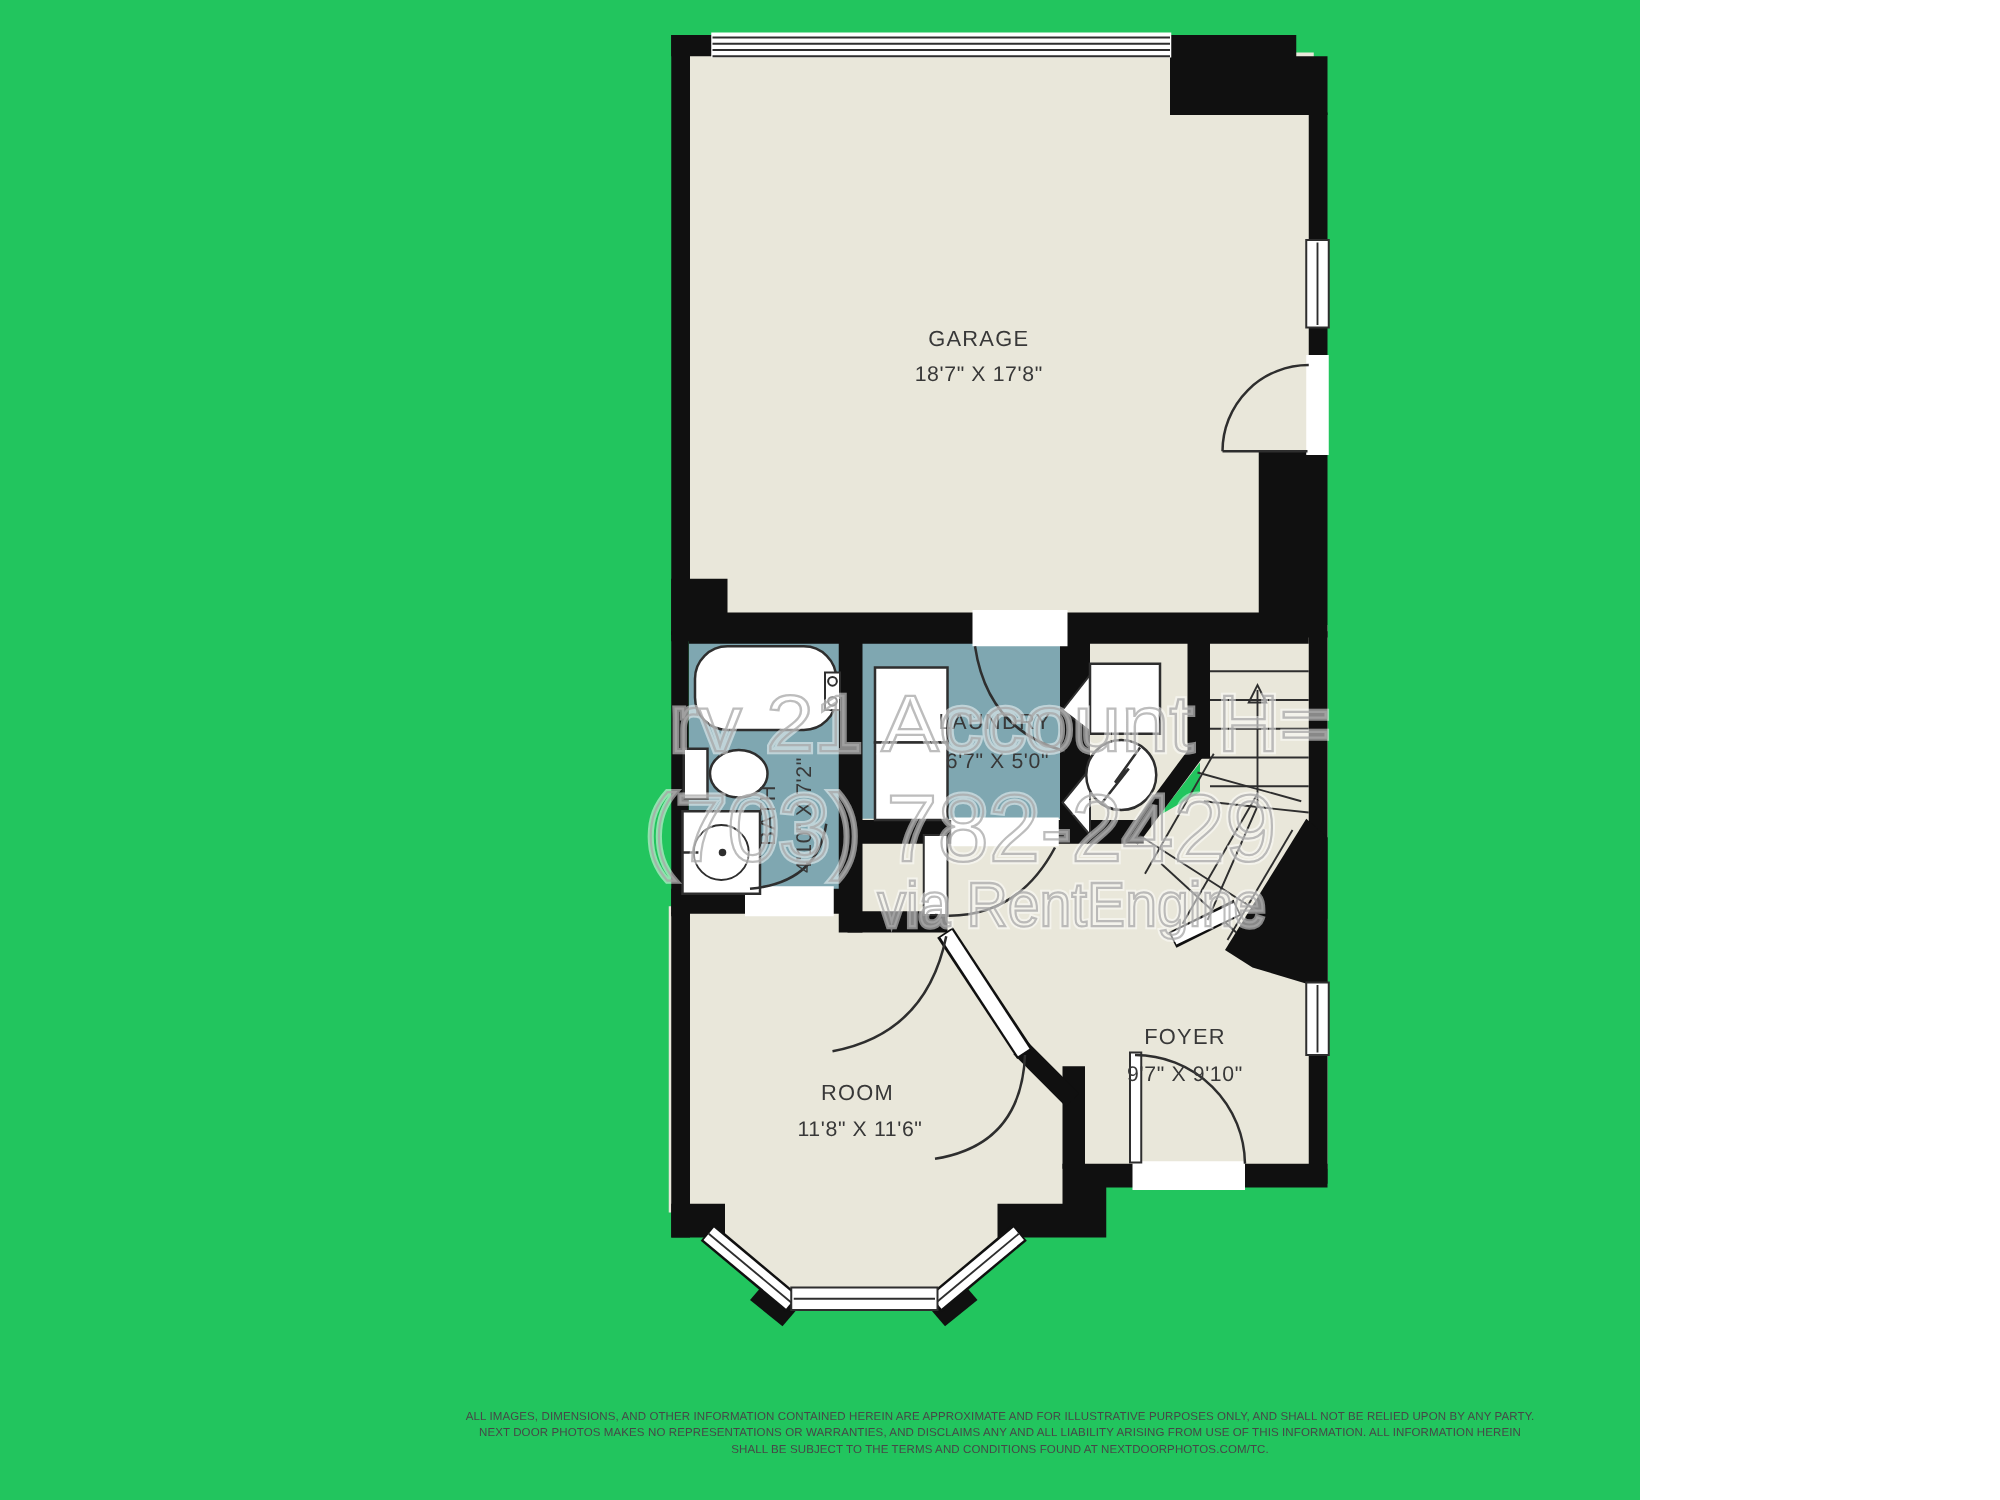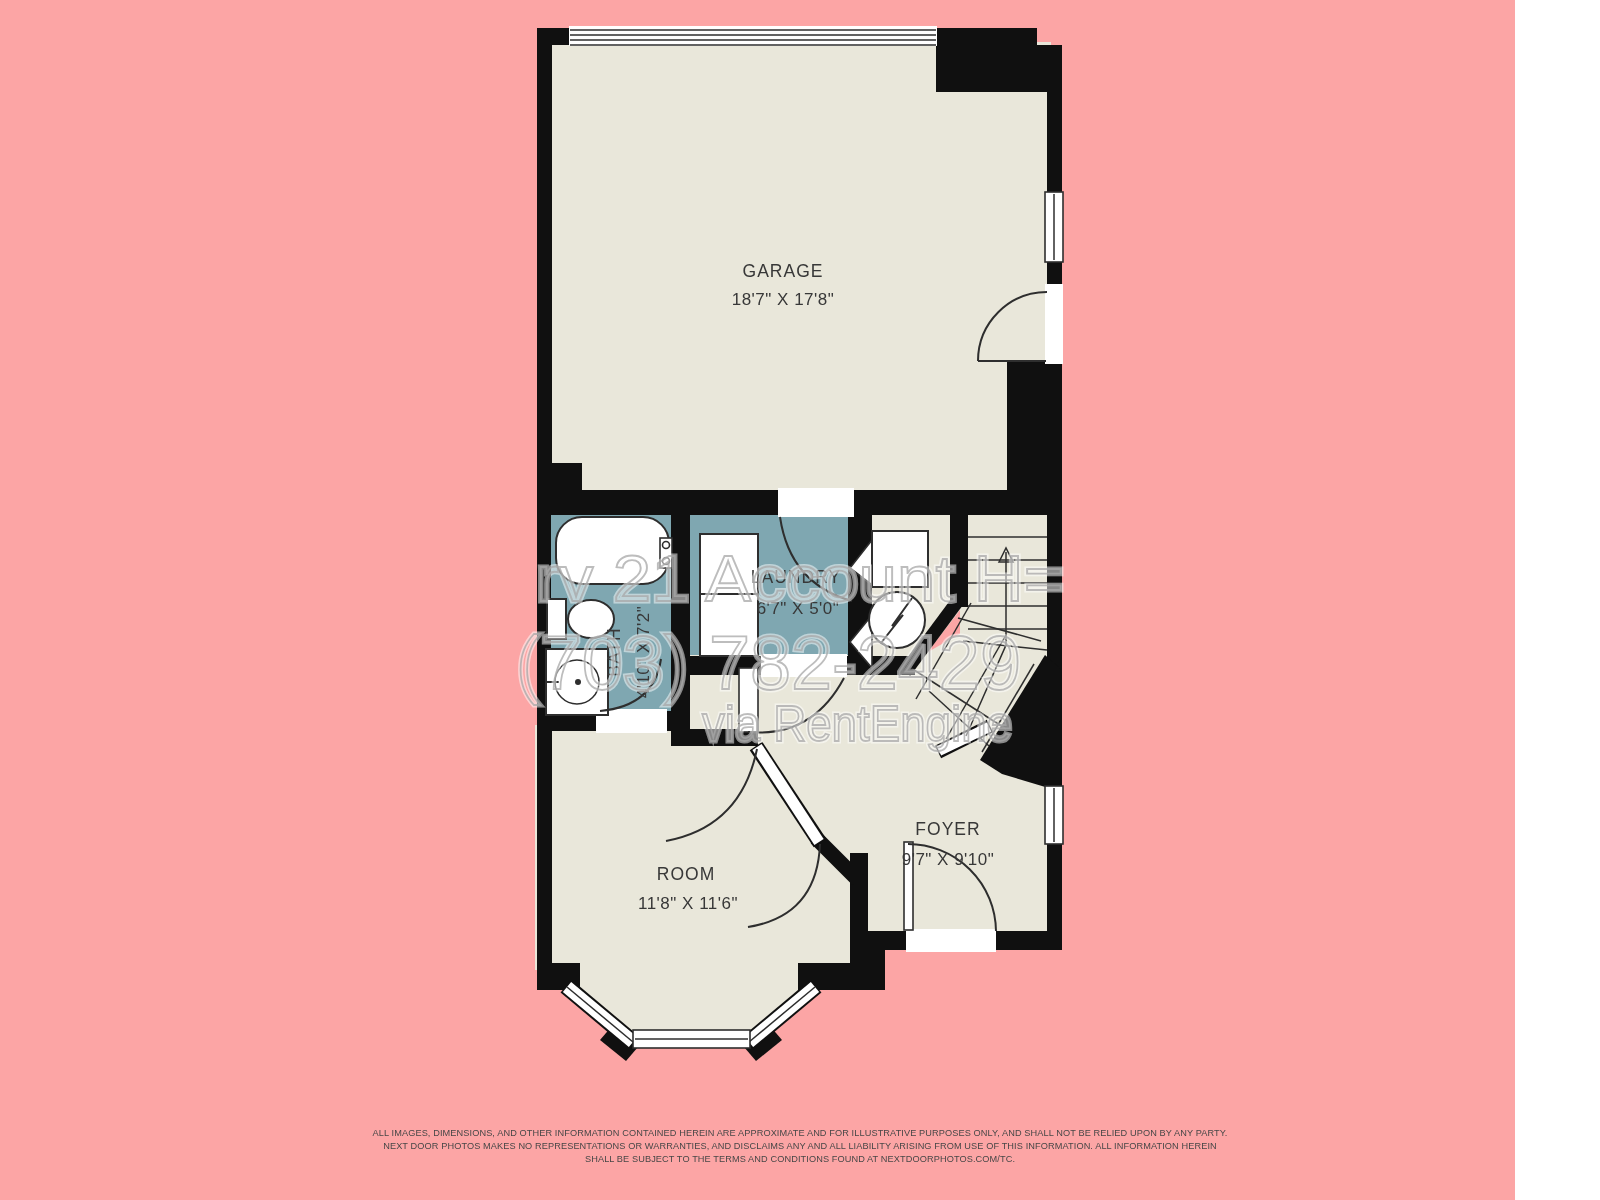--- a/index.html
+++ b/index.html
@@ -1,16 +1,16 @@
 <!DOCTYPE html>
 <html><head>
 <meta charset="utf-8">
 <style>
   html,body{margin:0;padding:0;background:#ffffff;width:1600px;height:1200px;overflow:hidden;}
-  #stage{position:relative;width:1515px;height:1200px;background:#fca5a5;}
+  #stage{position:relative;width:1312px;height:1200px;background:#22c55e;}
   svg{position:absolute;left:0;top:0;}
   .wall{fill:#101010;stroke:none;}
   .beige{fill:#e9e7da;stroke:none;}
   .teal{fill:#7fa7b1;stroke:none;}
   .open{fill:#ffffff;stroke:none;}
   .fx{fill:#ffffff;stroke:#2e2e2e;stroke-width:2;}
   .fxthin{fill:#ffffff;stroke:#2e2e2e;stroke-width:1.6;}
   .ln{fill:none;stroke:#2e2e2e;stroke-width:2;}
   .thin{fill:none;stroke:#2e2e2e;stroke-width:1.5;}
   .wallln{fill:none;stroke:#101010;}

